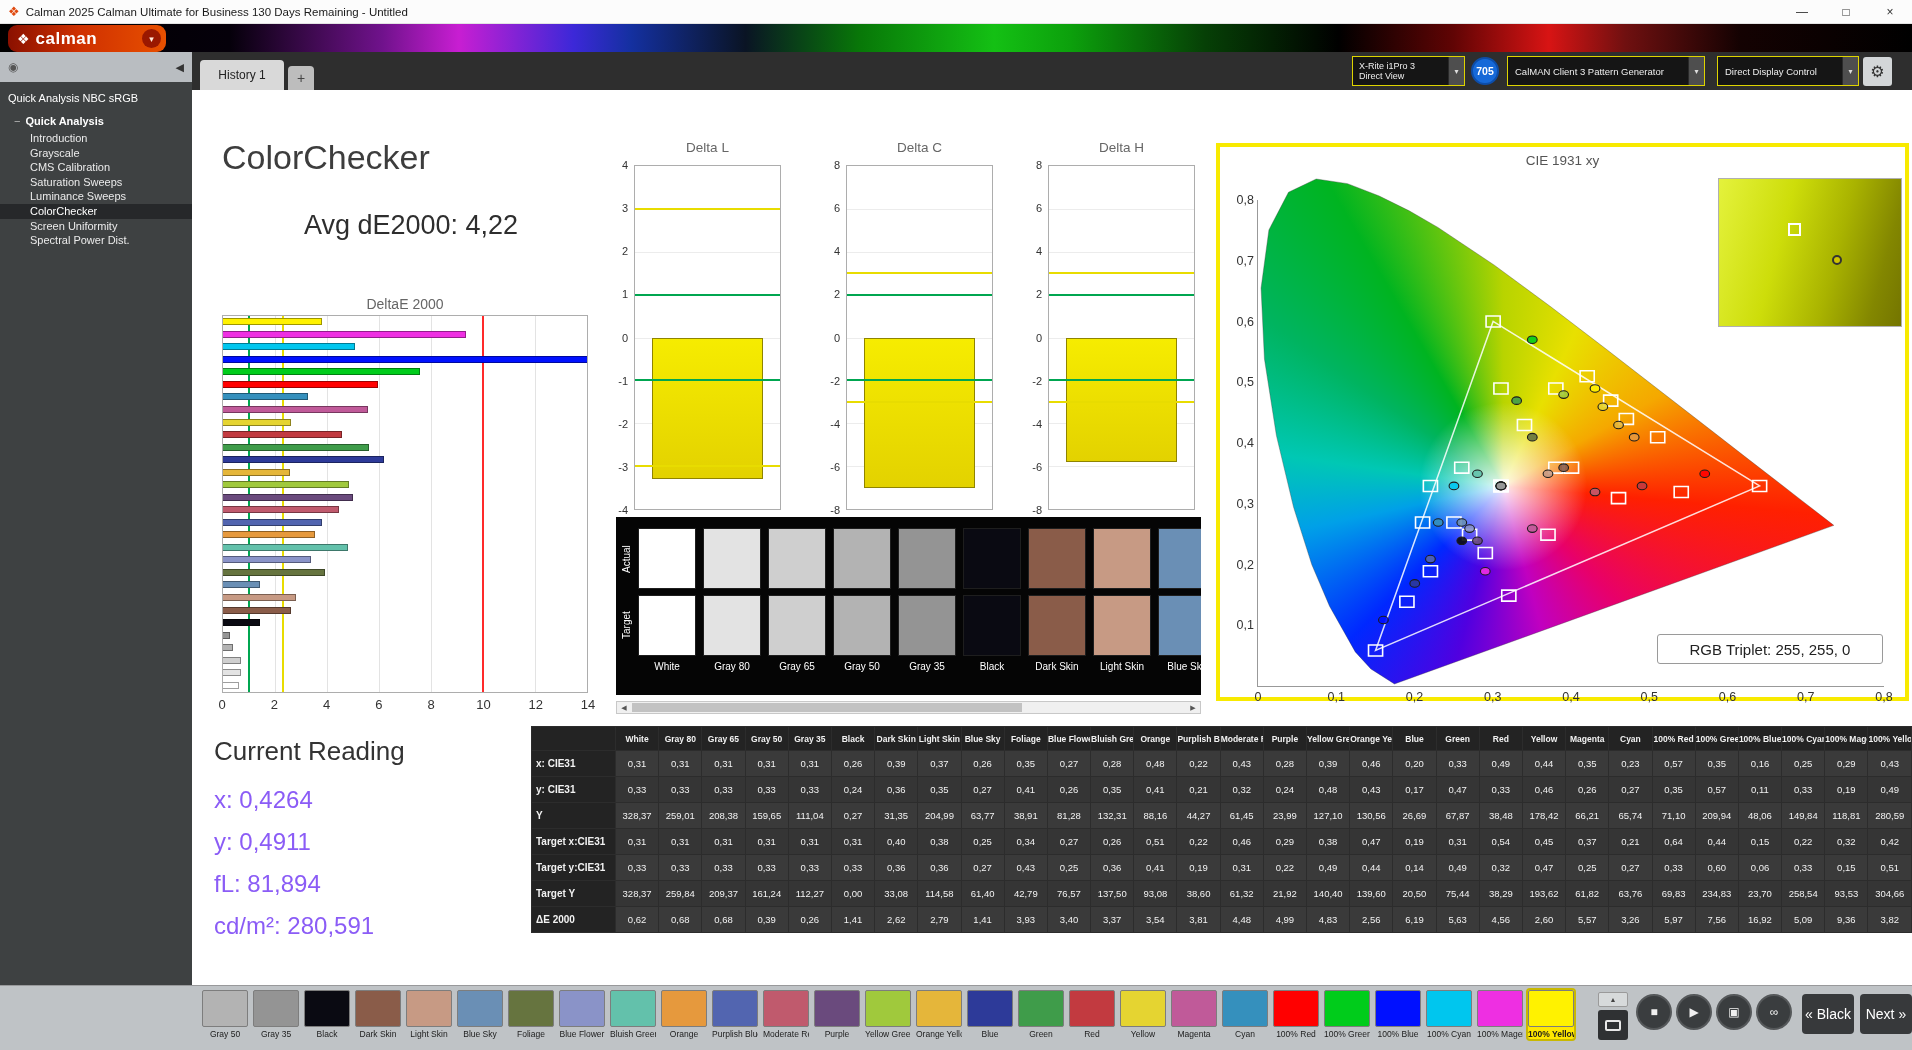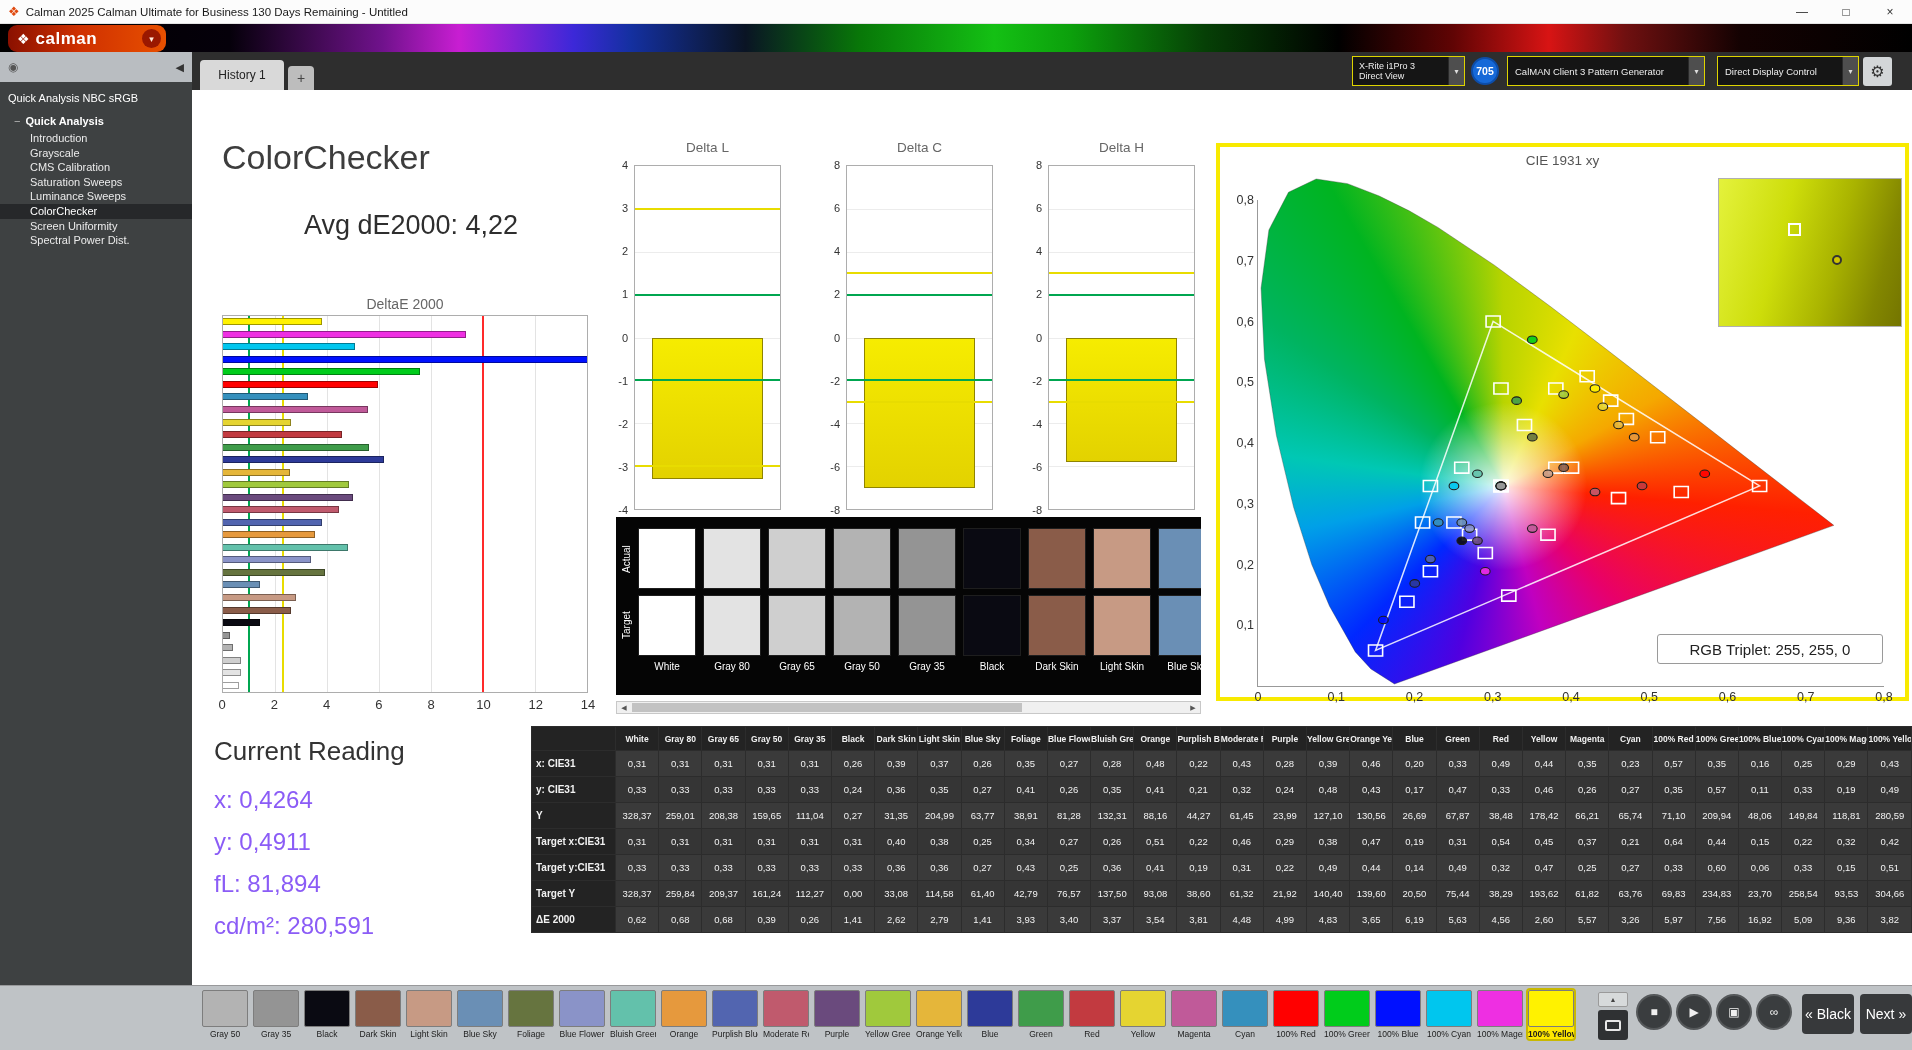--- a/index.html
+++ b/index.html
@@ -793,21 +793,21 @@
           <td>2,79</td>
           <td>1,41</td>
           <td>3,93</td>
           <td>3,40</td>
           <td>3,37</td>
           <td>3,54</td>
           <td>3,81</td>
           <td>4,48</td>
           <td>4,99</td>
           <td>4,83</td>
-          <td>3,65</td>
+          <td>2,56</td>
           <td>6,19</td>
           <td>5,63</td>
           <td>4,56</td>
           <td>2,60</td>
           <td>5,57</td>
           <td>3,26</td>
           <td>5,97</td>
           <td>7,56</td>
           <td>16,92</td>
           <td>5,09</td>

